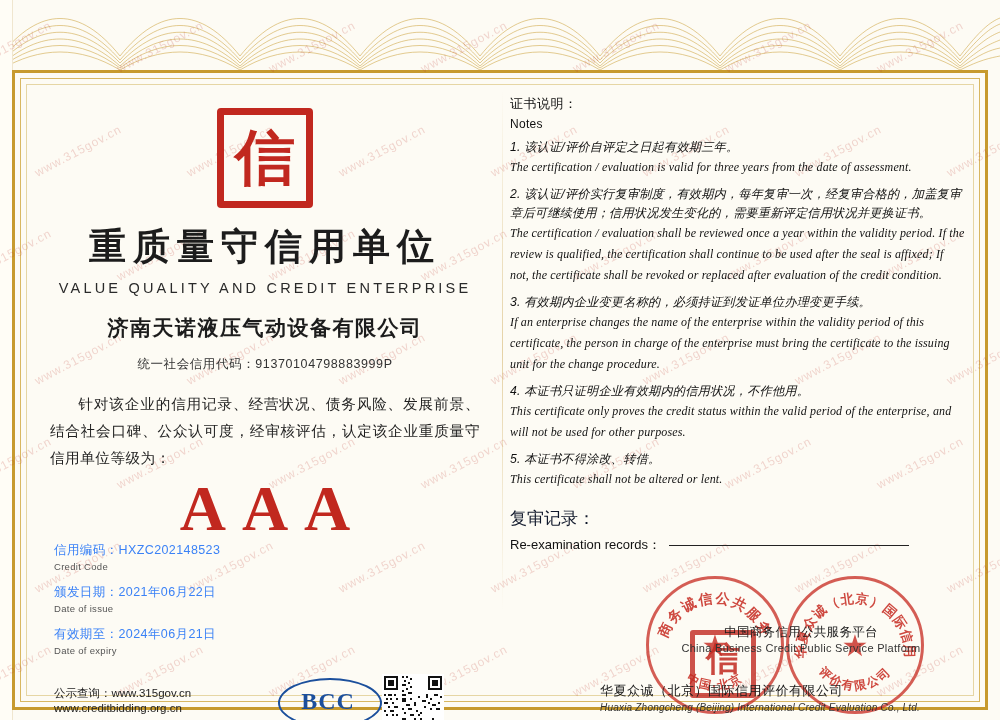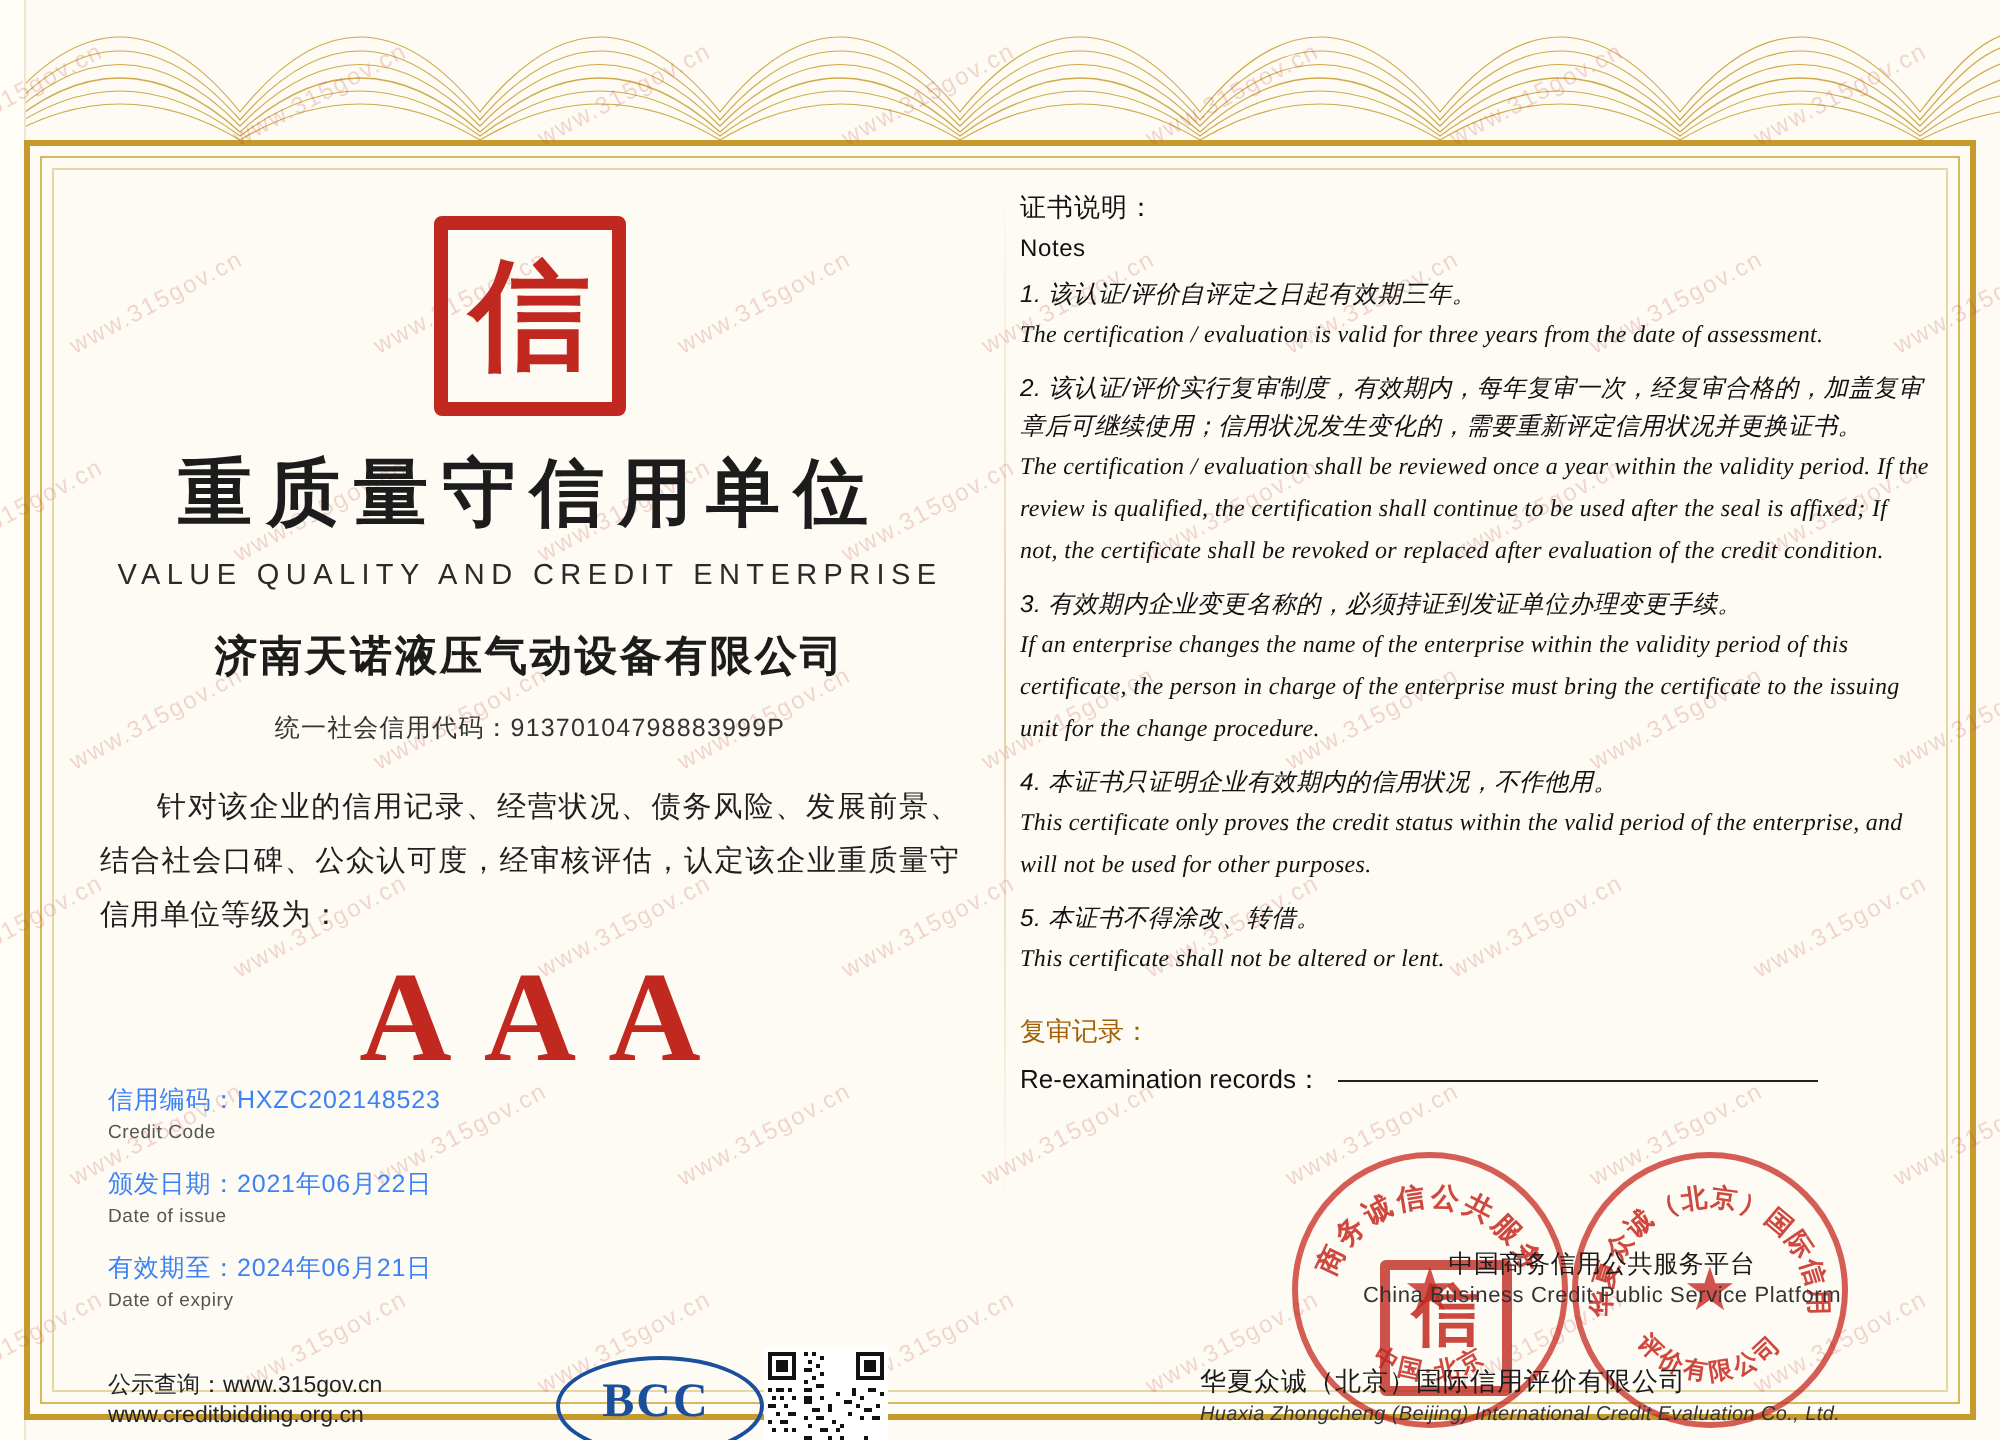--- a/index.html
+++ b/index.html
@@ -177,21 +177,21 @@
   .note .cn{
     font-size:12.2px;color:#111;line-height:19px;letter-spacing:0.2px;
   }
   .note .en{
     font-size:12px;color:#111;line-height:21px;letter-spacing:0.15px;
     font-family:"Liberation Serif", serif;
   }
   .review{
     position:absolute;left:0;top:412px;width:455px;
   }
-  .review .cn{font-size:13px;color:#a16207;}
+  .review .cn{font-size:17px;color:#0f172a;}
   .review .en{font-size:13px;color:#111;margin-top:6px;display:inline-block;}
   .review .line{
     display:inline-block;width:240px;border-bottom:1px solid #222;
     margin-left:8px;vertical-align:3px;
   }
   
   .stamp{
     position:absolute;border:3px solid rgba(198,40,31,0.75);
     border-radius:50%;
     color:rgba(198,40,31,0.85);

